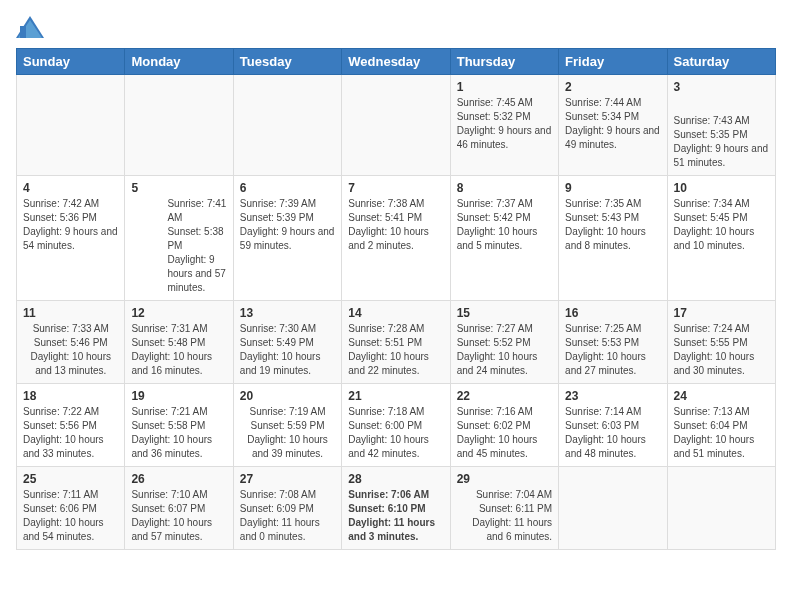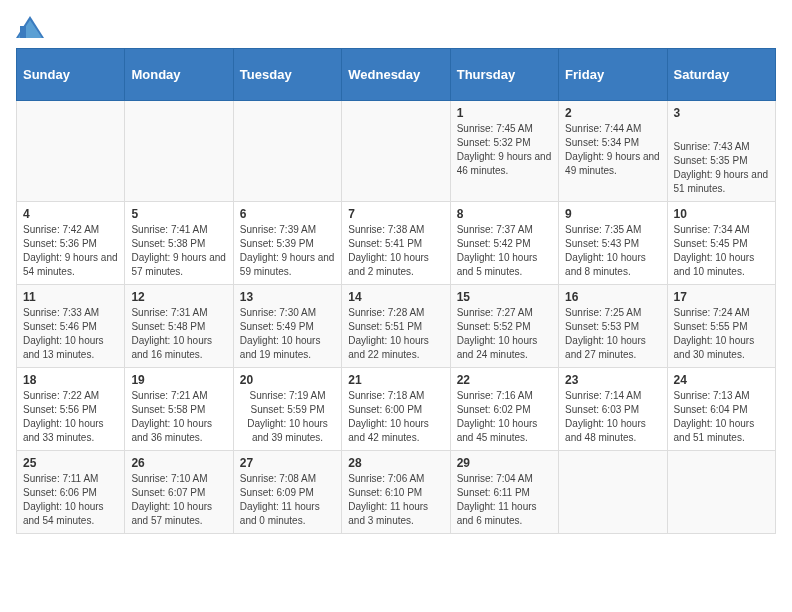--- a/index.html
+++ b/index.html
@@ -49,21 +49,21 @@
     }
     table {
       width: 100%;
       border-collapse: collapse;
       table-layout: fixed;
     }
     thead tr th {
       background-color: #3a7bbf;
       color: #fff;
       text-align: left;
-      padding: 18px 6px;
+      padding: 5px 6px;
       font-size: 13px;
       font-weight: bold;
       border: 1px solid #2a6aaa;
     }
     tbody tr td {
       vertical-align: top;
       padding: 5px 6px;
       font-size: 10.5px;
       color: #333;
       border: 1px solid #ddd;
@@ -149,21 +149,21 @@
       </tr>
       <tr>
         <td>
           <span class="day-number">4</span>
           <div class="day-detail" style="white-space: pre-line;">Sunrise: 7:42 AM
 Sunset: 5:36 PM
 Daylight: 9 hours and 54 minutes.</div>
         </td>
         <td>
           <span class="day-number">5</span>
-          <div class="day-detail" style="white-space: pre-line;">Sunrise: 7:41 AM
+          <div class="day-detail" style="white-space: pre-line; margin-left: 36px;">Sunrise: 7:41 AM
 Sunset: 5:38 PM
 Daylight: 9 hours and 57 minutes.</div>
         </td>
         <td>
           <span class="day-number">6</span>
           <div class="day-detail" style="white-space: pre-line;">Sunrise: 7:39 AM
 Sunset: 5:39 PM
 Daylight: 9 hours and 59 minutes.</div>
         </td>
         <td>
@@ -187,21 +187,21 @@
         <td>
           <span class="day-number">10</span>
           <div class="day-detail" style="white-space: pre-line;">Sunrise: 7:34 AM
 Sunset: 5:45 PM
 Daylight: 10 hours and 10 minutes.</div>
         </td>
       </tr>
       <tr>
         <td>
           <span class="day-number">11</span>
-          <div class="day-detail" style="white-space: pre-line;">Sunrise: 7:33 AM
+          <div class="day-detail" style="white-space: pre-line; text-align: center;">Sunrise: 7:33 AM
 Sunset: 5:46 PM
 Daylight: 10 hours and 13 minutes.</div>
         </td>
         <td>
           <span class="day-number">12</span>
           <div class="day-detail" style="white-space: pre-line;">Sunrise: 7:31 AM
 Sunset: 5:48 PM
 Daylight: 10 hours and 16 minutes.</div>
         </td>
         <td>
@@ -293,27 +293,27 @@
 Daylight: 10 hours and 57 minutes.</div>
         </td>
         <td>
           <span class="day-number">27</span>
           <div class="day-detail" style="white-space: pre-line;">Sunrise: 7:08 AM
 Sunset: 6:09 PM
 Daylight: 11 hours and 0 minutes.</div>
         </td>
         <td>
           <span class="day-number">28</span>
-          <div class="day-detail" style="white-space: pre-line;">Sunrise: 7:06 AM
+          <div class="day-detail" style="white-space: pre-line; font-weight: bold;">Sunrise: 7:06 AM
 Sunset: 6:10 PM
 Daylight: 11 hours and 3 minutes.</div>
         </td>
         <td>
           <span class="day-number">29</span>
-          <div class="day-detail" style="white-space: pre-line;">Sunrise: 7:04 AM
+          <div class="day-detail" style="white-space: pre-line; text-align: right;">Sunrise: 7:04 AM
 Sunset: 6:11 PM
 Daylight: 11 hours and 6 minutes.</div>
         </td>
         <td class="empty"></td>
         <td class="empty"></td>
       </tr>
     </tbody>
 </table>
 
 </body></html>

